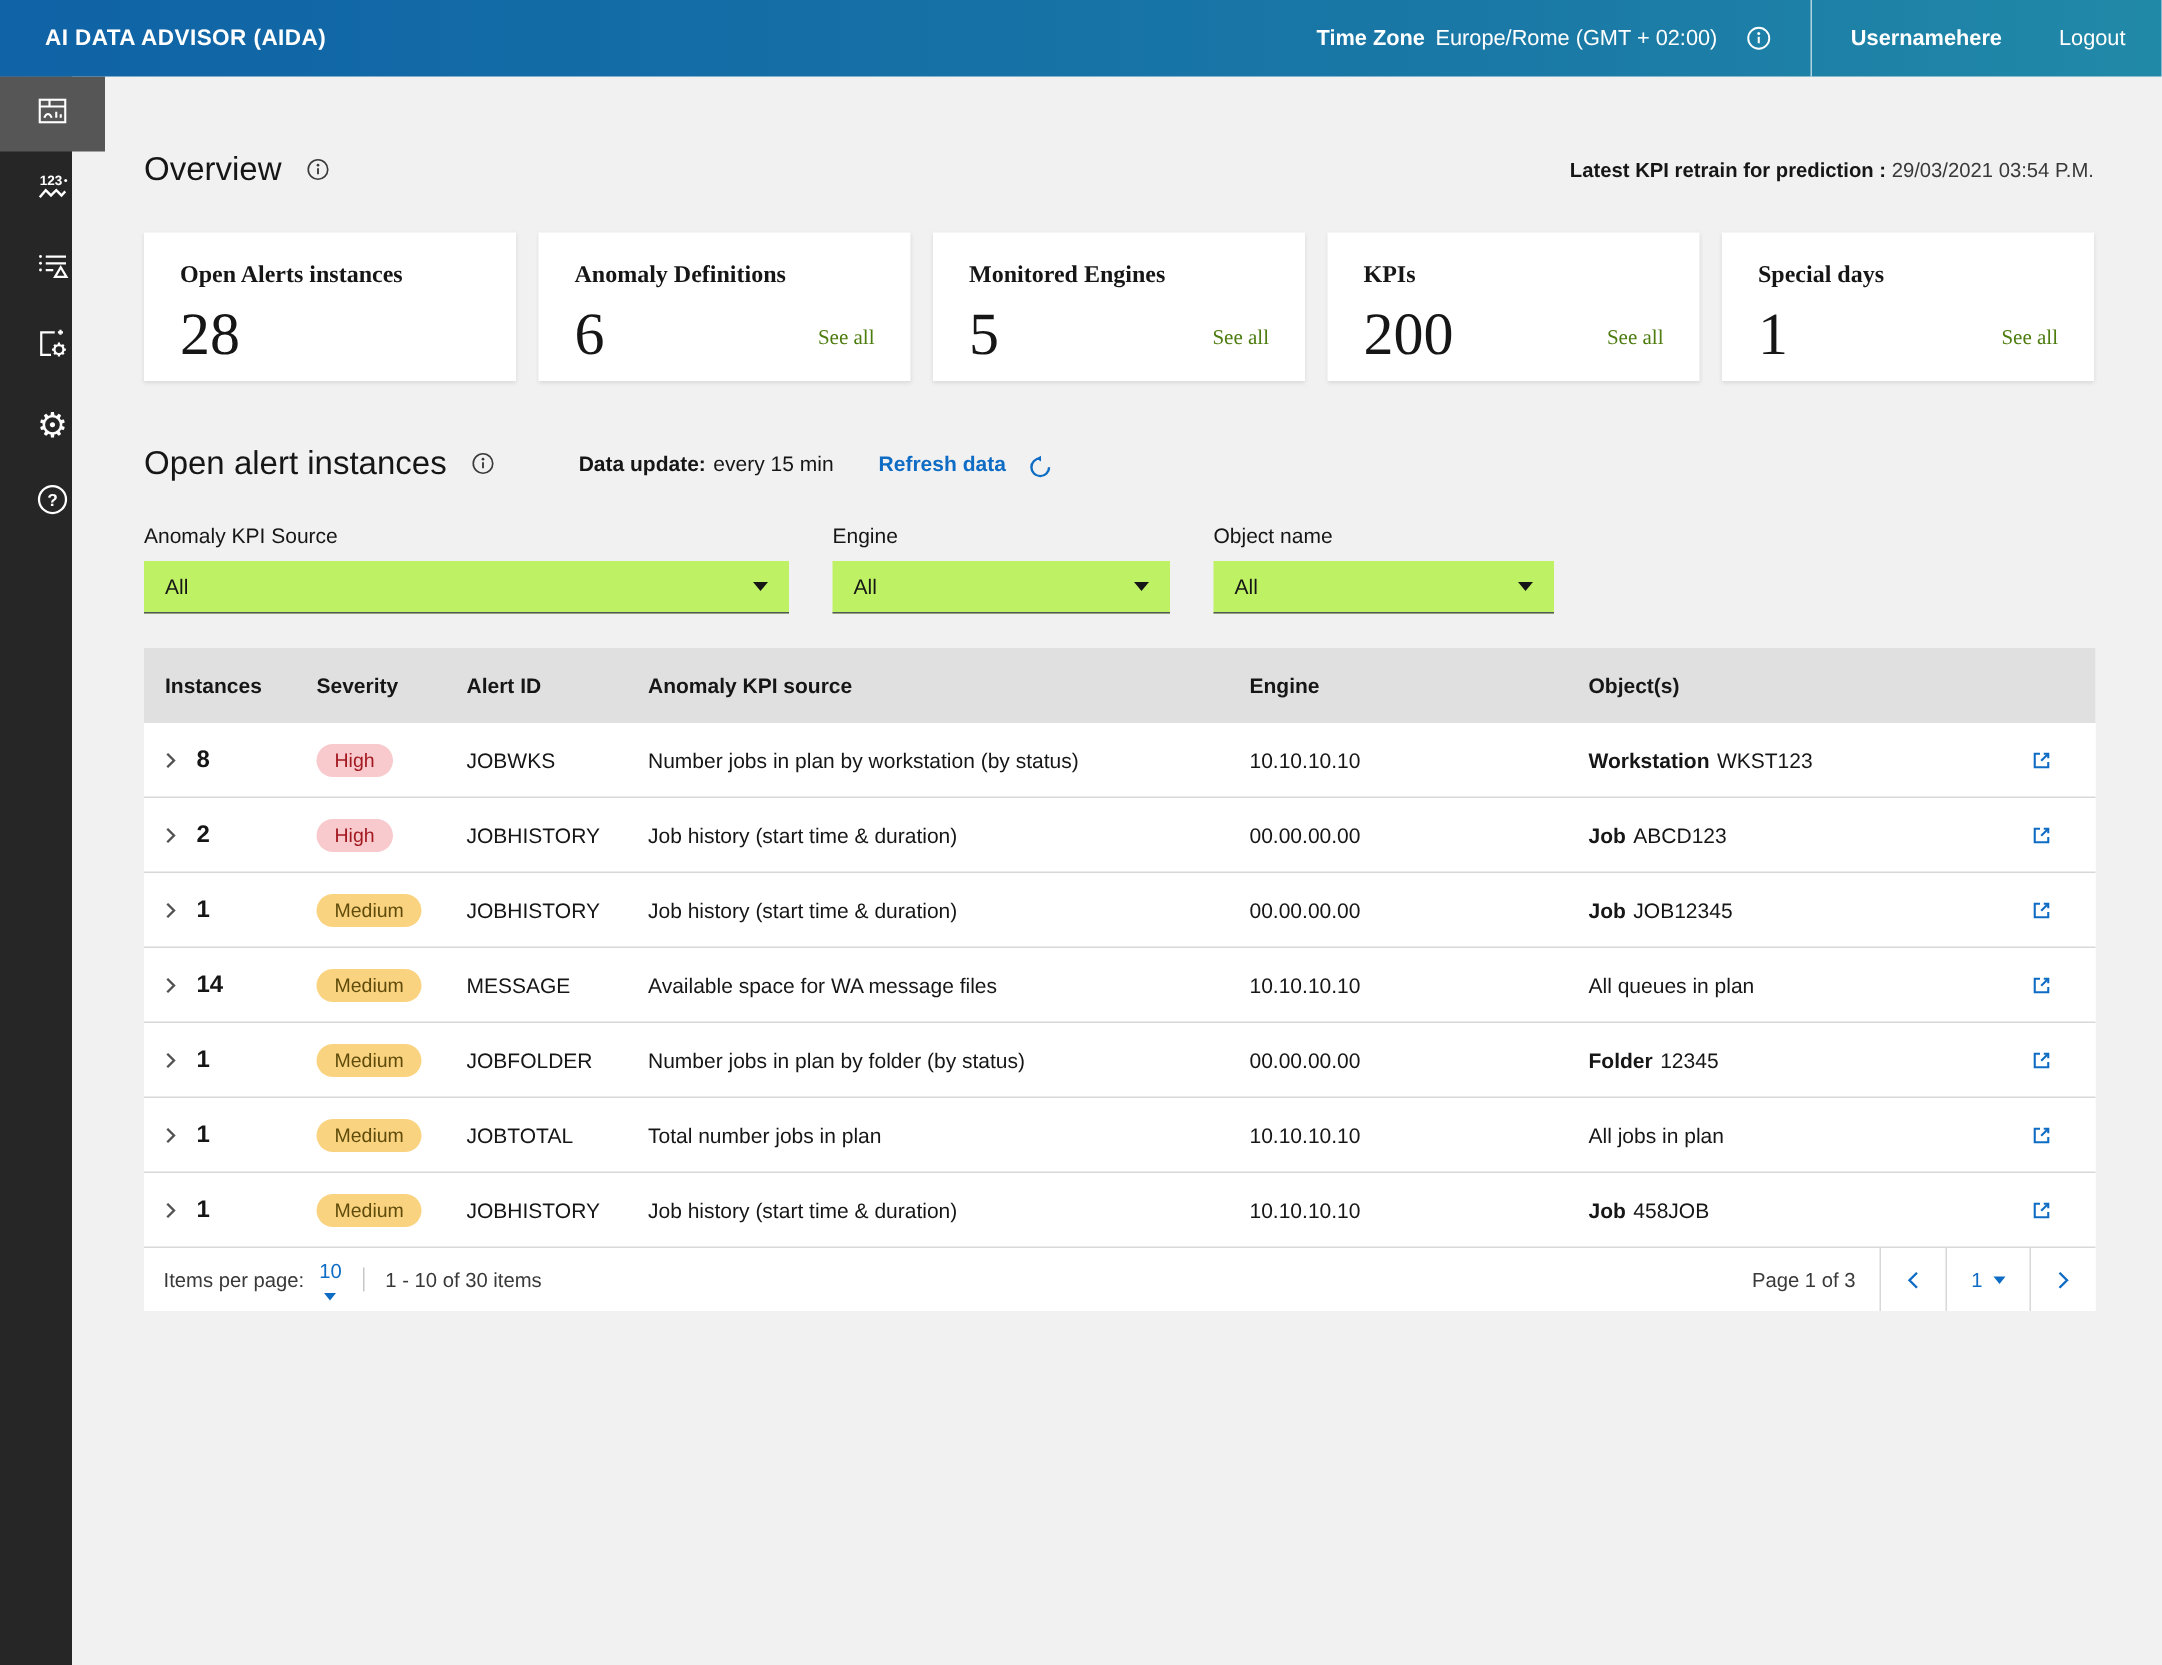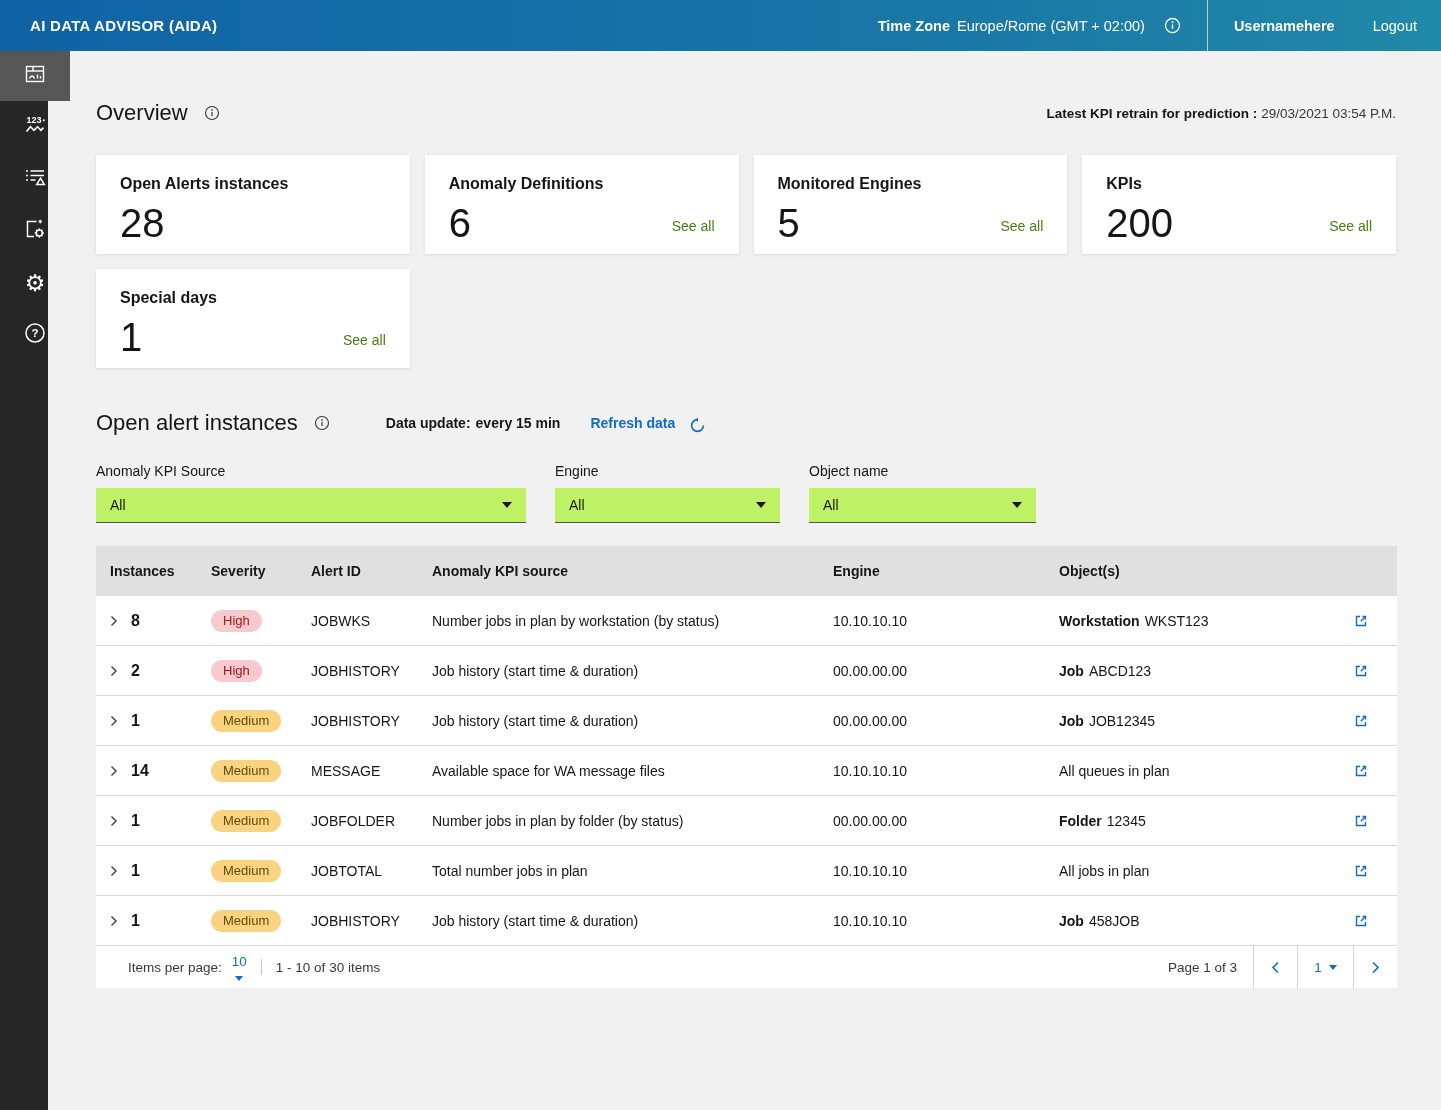--- a/index.html
+++ b/index.html
@@ -34,33 +34,33 @@
     padding:49px 45px 0 48px; }
 
   .overview-head { display:flex; align-items:center; }
   .h-title { font-size:22px; font-weight:400; color:#161616; }
   .info-btn { margin-left:16px; display:inline-flex; cursor:pointer; }
   .retrain { margin-left:auto; font-size:13.5px; color:#161616; }
   .retrain b { font-weight:bold; }
   .retrain span { color:#393939; }
 
   
-  .cards { display:grid; grid-template-columns:repeat(4,1fr); gap:15px; margin-top:29px; }
+  .cards { display:grid; grid-template-columns:repeat(5,1fr); gap:15px; margin-top:29px;font-family:Liberation Serif, serif; }
   .card { position:relative; background:#fff; height:99px; padding:20px 24px;
     box-shadow:0 1px 3px rgba(0,0,0,.10); }
   .card-title { font-size:16px; font-weight:bold; }
   .card-value { font-size:40px; font-weight:400; margin-top:10px; line-height:1; }
   .card-seeall { position:absolute; right:24px; bottom:20px; font-size:14px;
     color:#4d7c0f; cursor:pointer; }
   .card-seeall:empty { display:none; }
 
   
   .section-head { display:flex; align-items:center; margin-top:42px; }
   .du-label { margin-left:56px; font-size:14px; font-weight:bold; }
-  .du-value { margin-left:5px; font-size:14px;font-weight:bold; }
+  .du-value { margin-left:5px; font-size:14px; }
   .refresh-link { margin-left:30px; font-size:14px; font-weight:bold; color:#0f6cc4; cursor:pointer; }
   .refresh-icon { margin-left:14px; display:inline-flex; cursor:pointer; position:relative; top:2px; }
 
   
   .filters { display:flex; gap:29px; margin-top:27px; }
   .filter-label { font-size:14px; margin-bottom:9px; }
   .dropdown { background:#bef264; height:35px; border-bottom:1px solid #50565b;
     display:flex; align-items:center; padding:0 14px; cursor:pointer; }
   .dropdown .val { font-size:14px; }
   .caret { margin-left:auto; width:0; height:0; border-left:5px solid transparent;
@@ -84,21 +84,21 @@
   .pill.high { background:#f8c9cd; color:#a2191f; }
   .pill.medium { background:#fad380; color:#5f4c0b; }
   .obj-type { font-weight:bold; }
   .obj-type:not(:empty) { margin-right:5px; }
   .cell-link { display:flex; justify-content:flex-end; padding-right:28px; }
   .extlink { cursor:pointer; display:inline-flex; }
 
   
   .pagination { display:flex; align-items:center; height:42px; background:#fff;
     font-size:13.5px; color:#393939; }
-  .pag-left { display:flex; align-items:center; padding-left:32px;justify-content:center; }
+  .pag-left { display:flex; align-items:center; padding-left:13px;justify-content:center; }
   .ipp-select { display:flex; align-items:center; gap:7px; margin-left:10px;
     color:#0f6cc4; cursor:pointer;flex-direction:column; }
   .ipp-select .caret { border-top-color:#0f6cc4; border-left-width:4px; border-right-width:4px; border-top-width:5px; margin:0; }
   .pag-sep { width:1px; height:16px; background:#c6c6c6; margin:0 14px; }
   .pag-right { margin-left:auto; display:flex; align-items:center; height:100%; }
   .page-label { margin-right:16px; }
   .pag-btn { width:44px; height:100%; border-left:1px solid #d8d8d8;
     display:flex; align-items:center; justify-content:center; cursor:pointer; }
   .page-select { width:56px; gap:7px; color:#0f6cc4; }
   .page-select .caret { border-top-color:#0f6cc4; border-left-width:4px; border-right-width:4px; border-top-width:5px; margin:0; }

